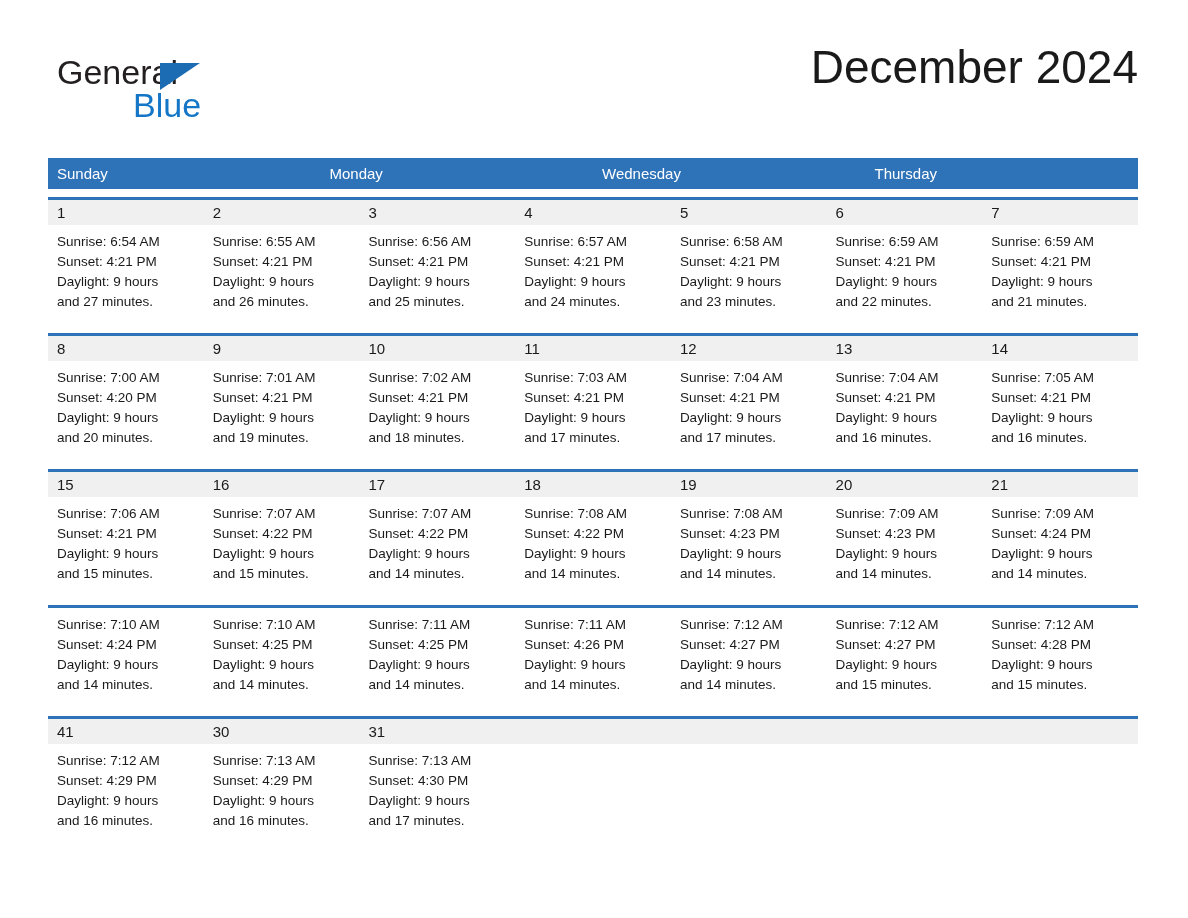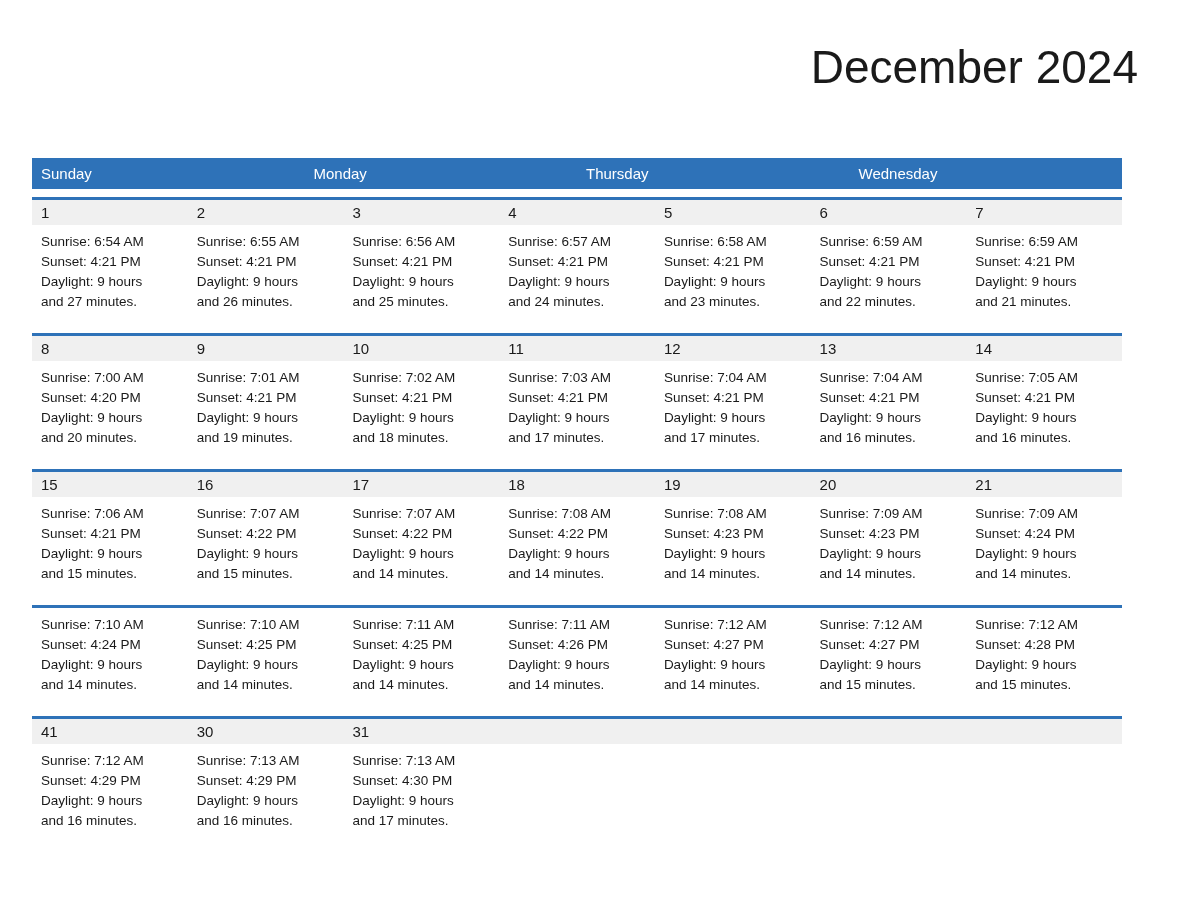--- a/index.html
+++ b/index.html
@@ -83,21 +83,21 @@
     font-size: 23px;
     color: #1a1a1a;
     line-height: 28px;
     white-space: nowrap;
     font-family: "Liberation Sans", sans-serif;
   }
 
   
   .calendar {
     position: absolute;
-    left: 32px;
+    left: 48px;
     top: 158px;
     width: 1090px;
   }
   .weekhead {
     display: flex;
     background: #2e72b8;
     height: 31px;
   }
   .weekhead .wh {
     flex: 1 1 0;
@@ -148,34 +148,39 @@
     white-space: nowrap;
   }
 </style>
 </head>
 <body>
 
 <div class="page">
 
   <div class="top">
 
+    <div class="logo">
+      <span class="logo-general">General</span>
+      <span class="logo-tri"></span>
+      <span class="logo-blue">Blue</span>
+    </div>
 
     <div class="title-block">
       <div class="month-title">December 2024</div>
     </div>
 
   </div>
 
   <div class="calendar">
 
     <div class="weekhead">
       <div class="wh">Sunday</div>
       <div class="wh">Monday</div>
+      <div class="wh">Wednesday</div>
       <div class="wh">Thursday</div>
-      <div class="wh">Wednesday</div>
     </div>
 
     <div class="week">
       <div class="week-numbers">
         <div class="num">1</div>
         <div class="num">2</div>
         <div class="num">3</div>
         <div class="num">4</div>
         <div class="num">5</div>
         <div class="num">6</div>

